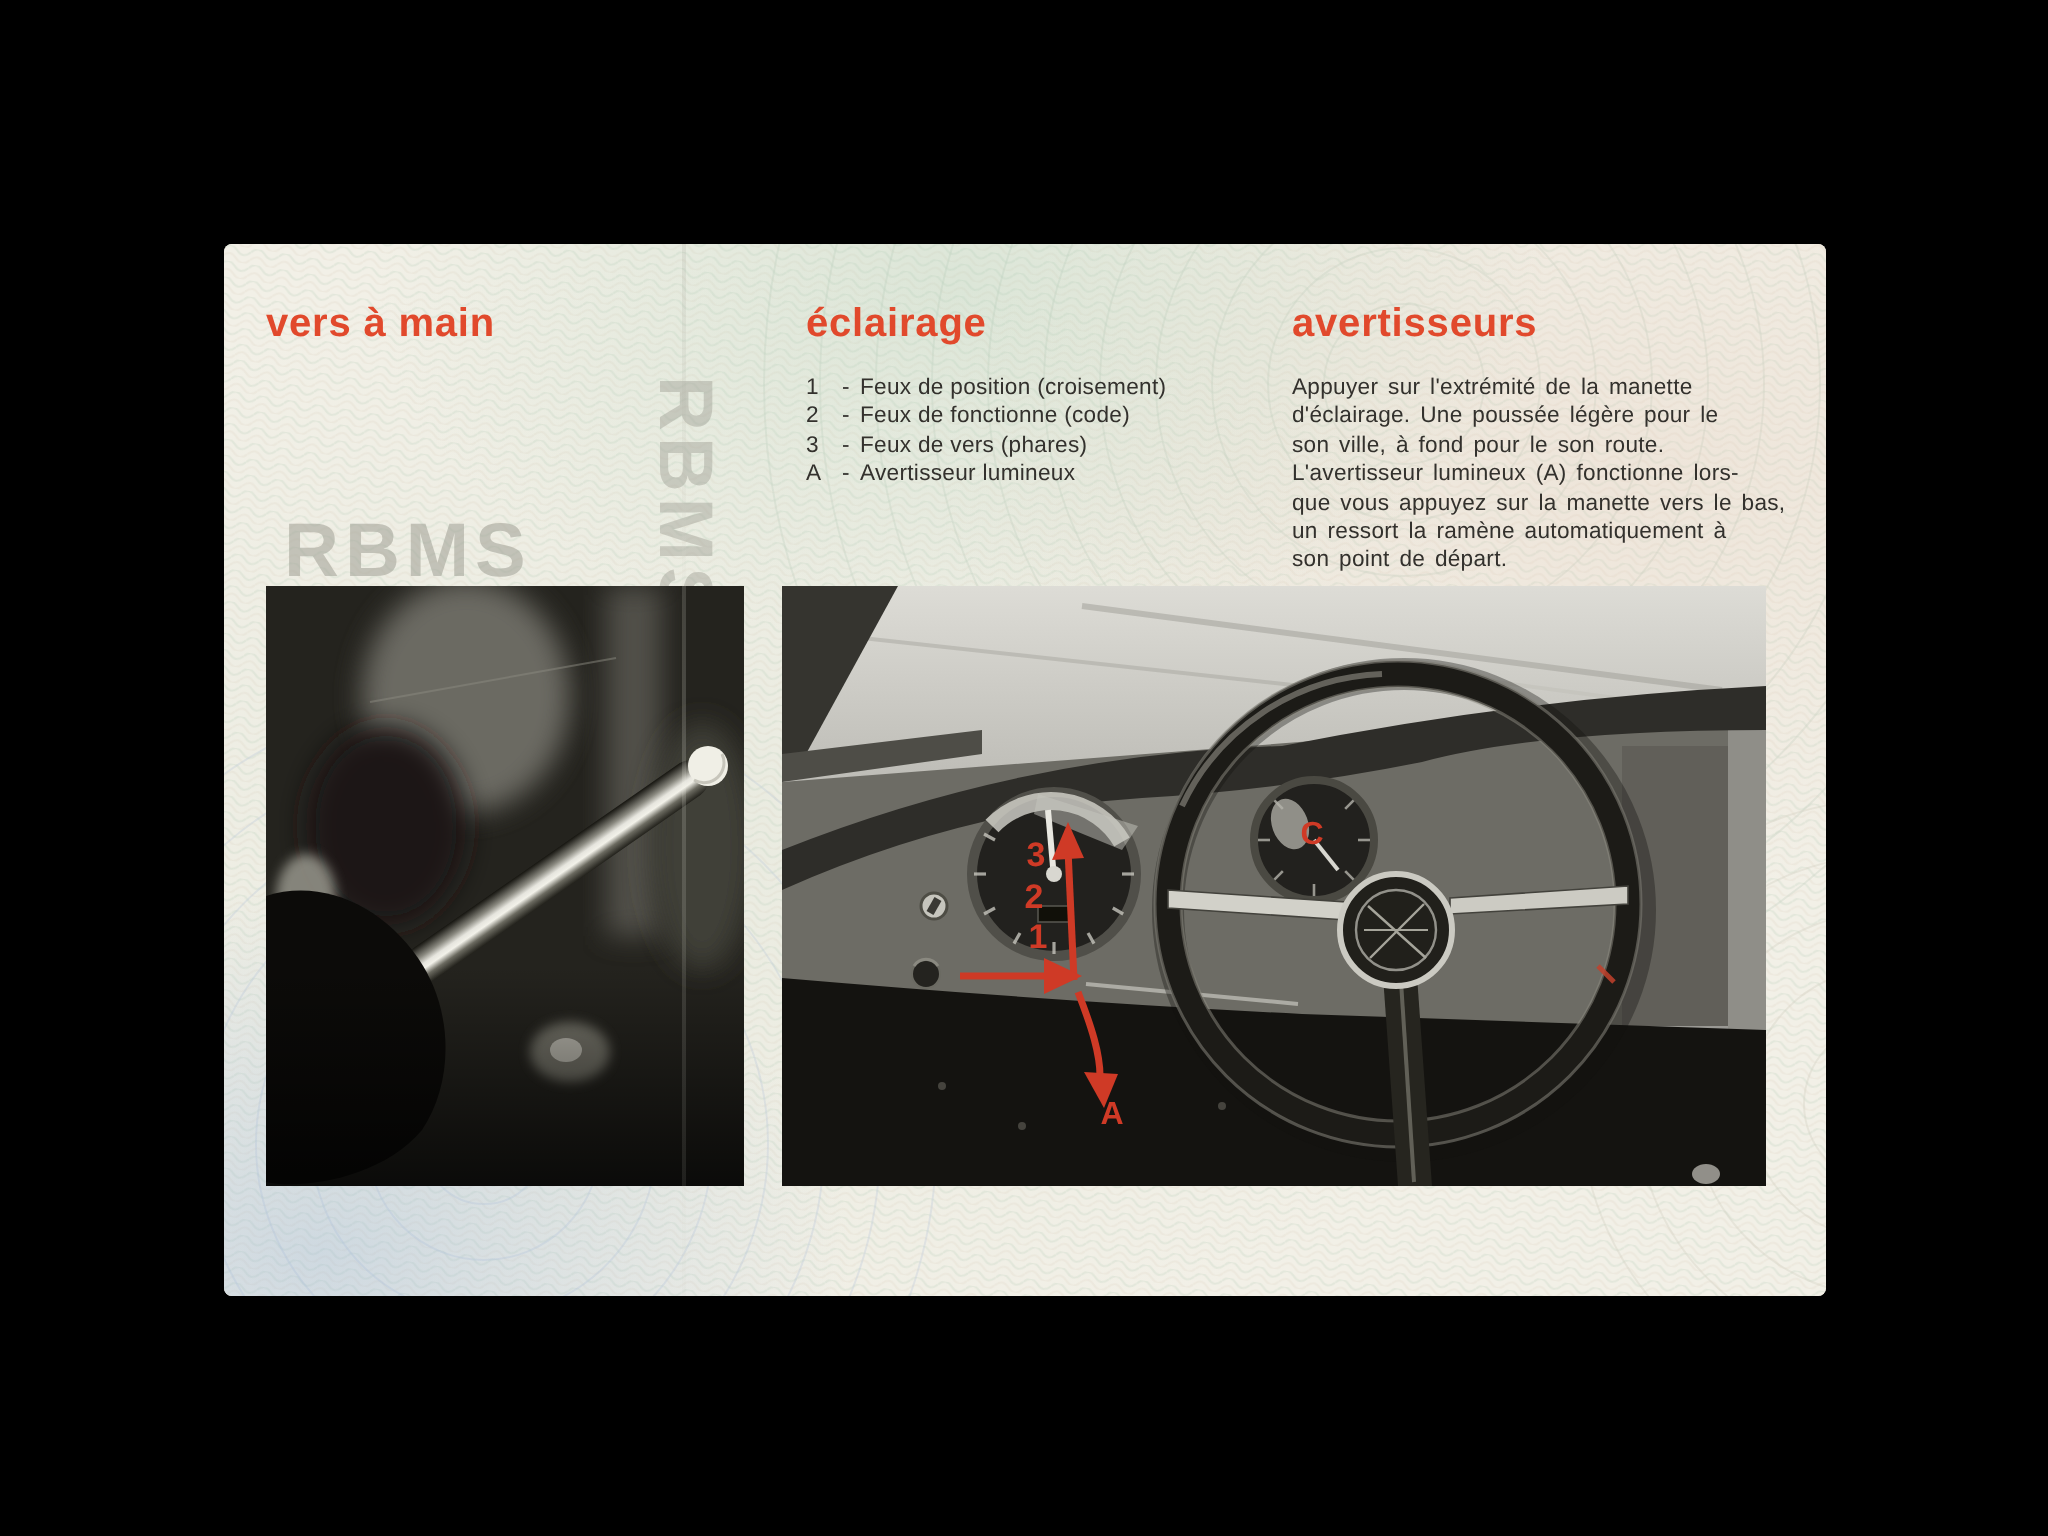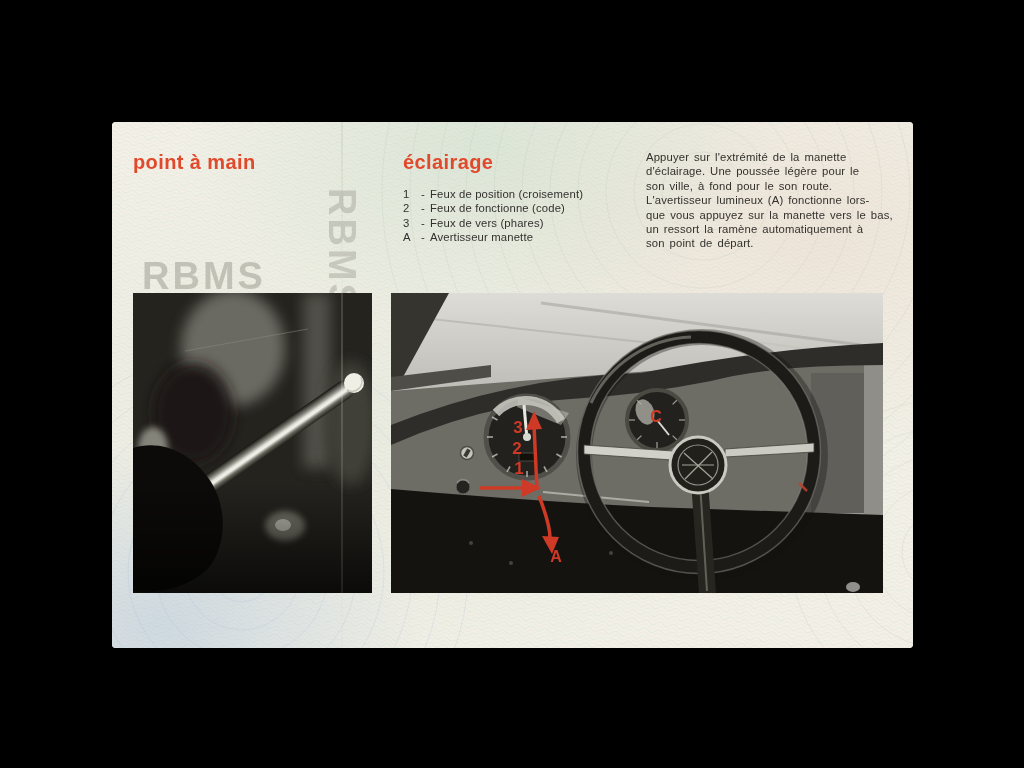--- a/index.html
+++ b/index.html
@@ -85,21 +85,21 @@
           <circle cx="830" cy="430" r="96"></circle>
         <circle cx="830" cy="430" r="124"></circle>
           <circle cx="830" cy="430" r="152"></circle>
       </g>
     </svg>
 
     <div class="watermark wm-h">RBMS</div>
     <div class="watermark wm-v">RBMS</div>
 
     <section class="col col1">
-      <h2>point à main</h2>
+      <h2>vers à main</h2>
     </section>
 
     <section class="col col2">
       <h2>éclairage</h2>
       <div class="list">
         <div class="li">
           <span class="li-key">1</span>
           <span class="li-sep">-</span>
           <span class="li-text">Feux de position (croisement)</span>
         </div>
@@ -109,26 +109,27 @@
           <span class="li-text">Feux de fonctionne (code)</span>
         </div>
         <div class="li">
           <span class="li-key">3</span>
           <span class="li-sep">-</span>
           <span class="li-text">Feux de vers (phares)</span>
         </div>
         <div class="li">
           <span class="li-key">A</span>
           <span class="li-sep">-</span>
-          <span class="li-text">Avertisseur manette</span>
+          <span class="li-text">Avertisseur lumineux</span>
         </div>
       </div>
     </section>
 
     <section class="col col3">
+      <h2>avertisseurs</h2>
       <p>Appuyer sur l'extrémité de la manette
 d'éclairage. Une poussée légère pour le
 son ville, à fond pour le son route.
 L'avertisseur lumineux (A) fonctionne lors-
 que vous appuyez sur la manette vers le bas,
 un ressort la ramène automatiquement à
 son point de départ.</p>
     </section>
 
     <figure class="photo photo-left">

